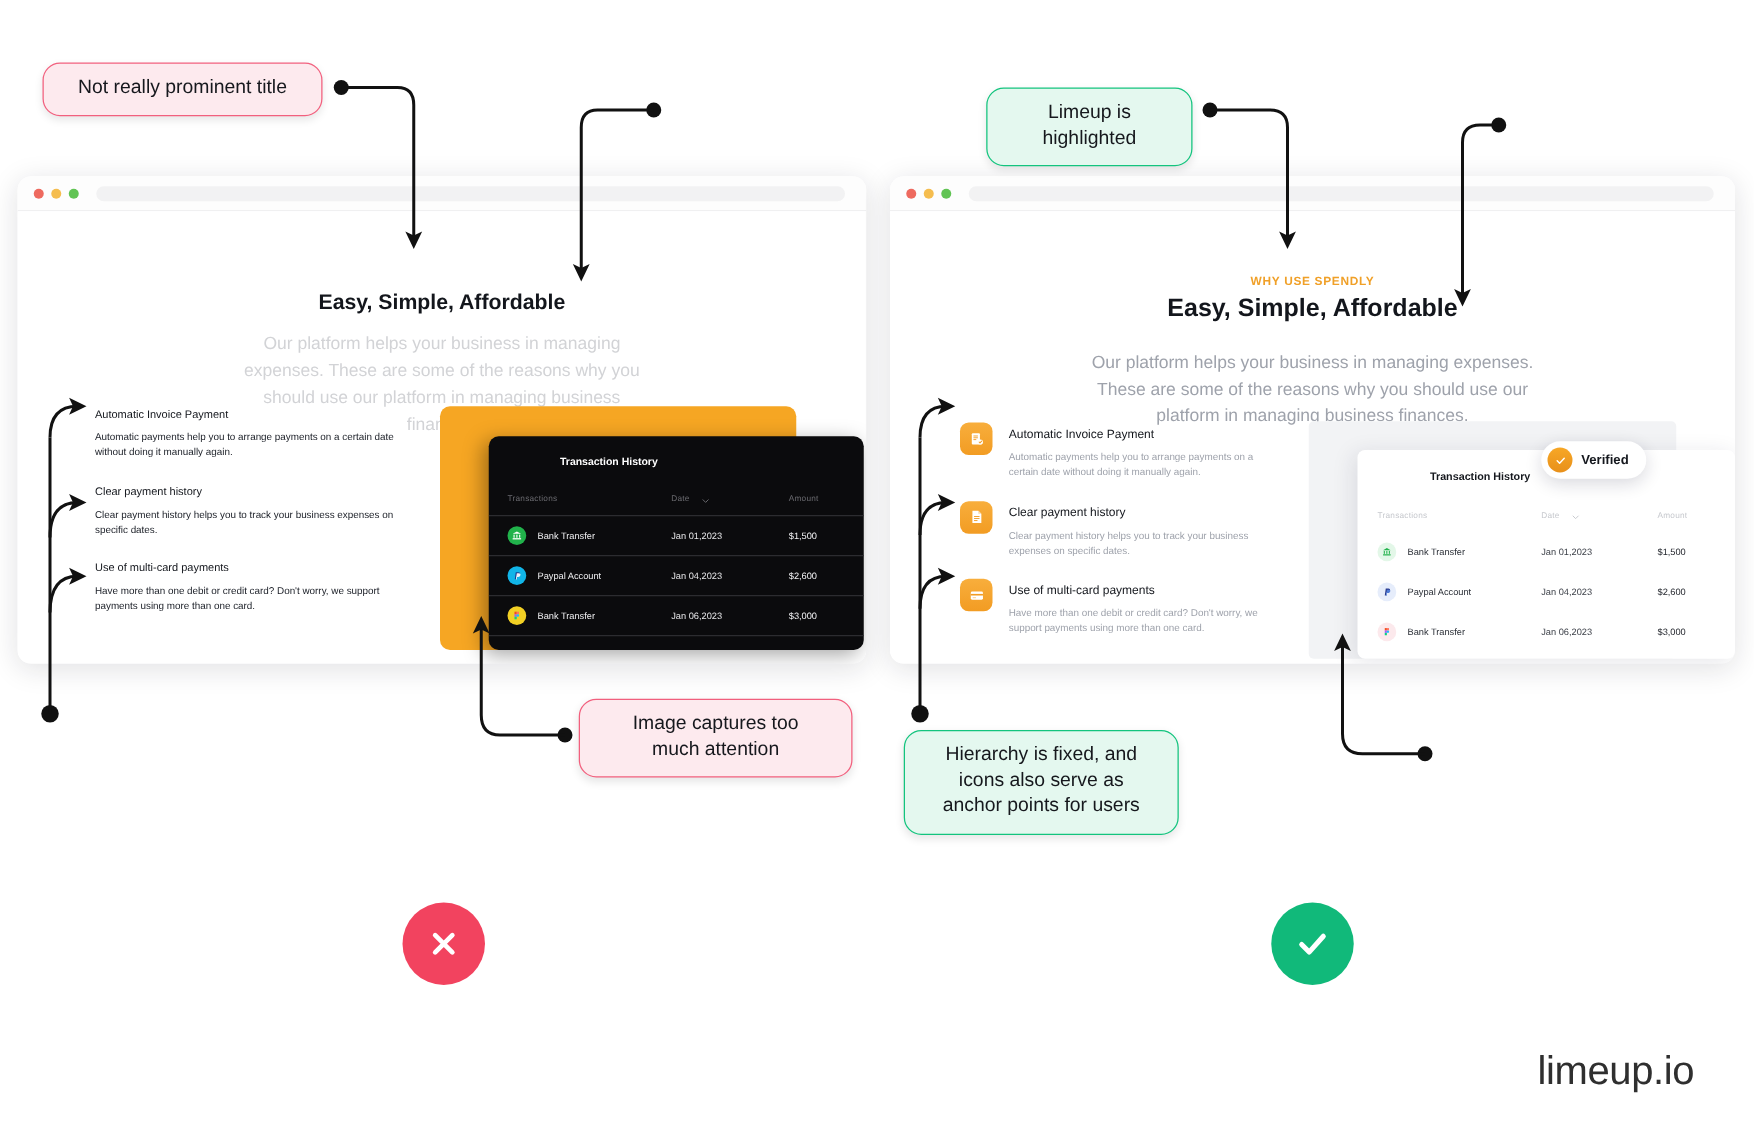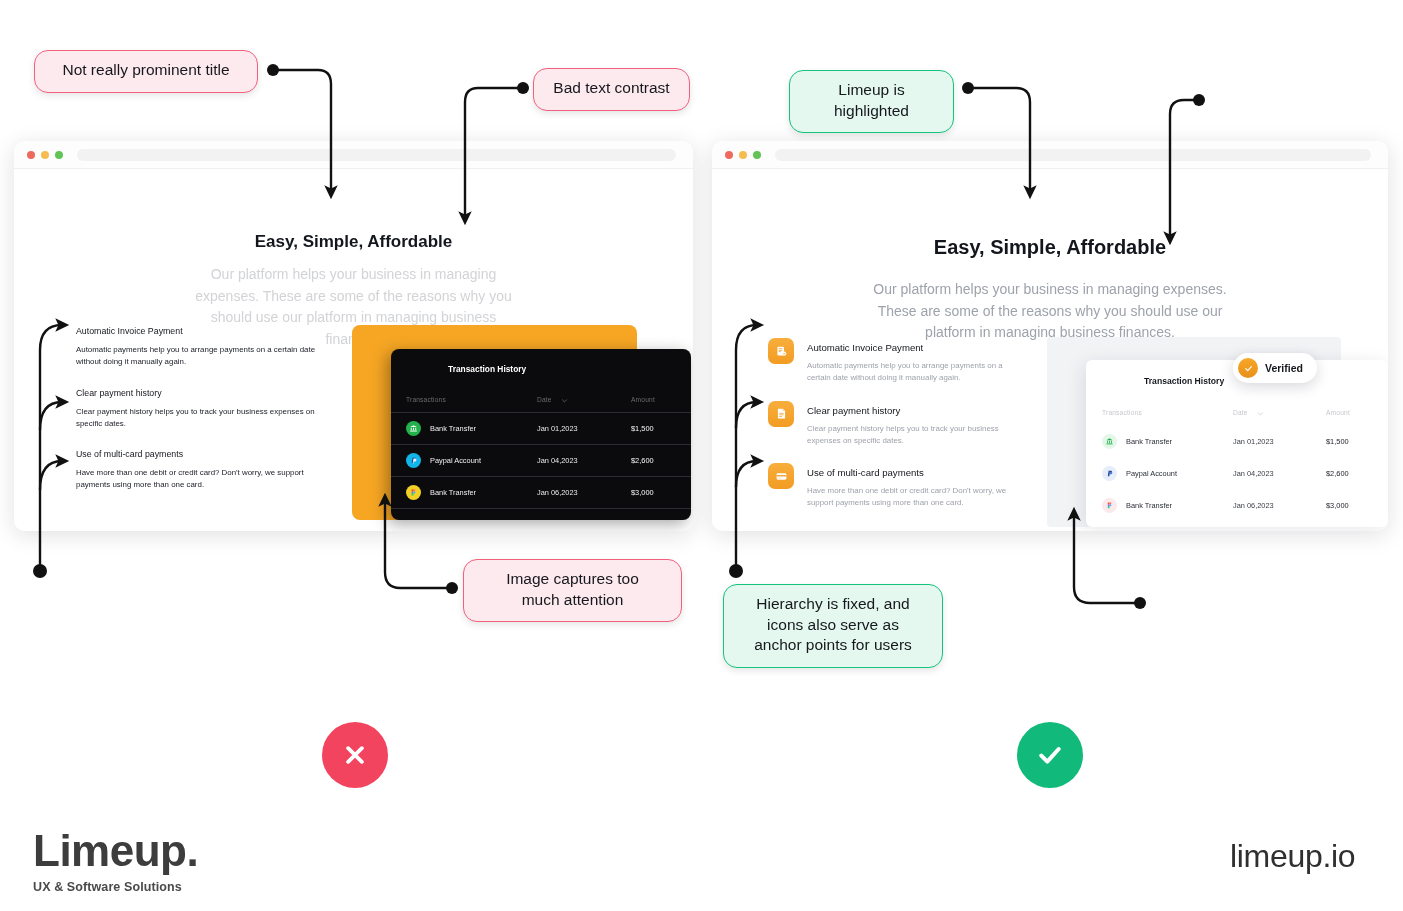--- a/index.html
+++ b/index.html
@@ -262,20 +262,21 @@
       <div class="dots">
         <span class="dot r"></span>
         <span class="dot y"></span>
         <span class="dot g"></span>
       </div>
       <div class="urlbar"></div>
     </div>
 
     <div class="br-body">
 
+      <div class="eyebrow" style="top:51px;">WHY USE SPENDLY</div>
 
       <div class="hero-title" style="top:67px; font-size:20px;">Easy, Simple, Affordable</div>
 
       <div class="hero-sub strong" style="top:110px; padding:0 160px;">Our platform helps your business in managing expenses. These are some of the reasons why you should use our platform in managing business finances.</div>
 
       <div class="features" style="left:56px; top:169px; width:260px;">
         <div class="feature" style="padding-left:39px; margin-bottom:17px;">
           <span class="feat-icon">
             <svg viewBox="0 0 16 16">
                 <rect x="3" y="2" width="8" height="11" rx="1" fill="#fff"></rect>
@@ -383,21 +384,20 @@
           </svg>
         </span>
         <span class="vlabel">Verified</span>
       </div>
 
     </div>
   </div>
 
   <div class="callout bad" style="left:34px; top:50px; width:224px;">Not really prominent title</div>
 
-  <div class="callout bad" style="left:533px; top:68px; width:157px;">Bad text contrast</div>
 
 
   <div class="callout bad" style="left:463px; top:559px; width:219px;">Image captures too
 much attention</div>
 
   <div class="callout good" style="left:789px; top:70px; width:165px;">Limeup is highlighted</div>
 
 
   <div class="callout good" style="left:723px; top:584px; width:220px;">Hierarchy is fixed, and
 icons also serve as
@@ -409,24 +409,20 @@
       <path d="M6.5 6.5 L17.5 17.5 M17.5 6.5 L6.5 17.5" stroke="#fff" stroke-width="3" stroke-linecap="round"></path>
     </svg>
   </div>
 
   <div class="verdict ok" style="left:1017px; top:722px;">
     <svg viewBox="0 0 24 24" style="width:32px;height:32px;">
       <path d="M5.5 12.4 L10 17 L18.5 7.5" stroke="#fff" stroke-width="3" fill="none" stroke-linecap="round" stroke-linejoin="round"></path>
     </svg>
   </div>
 
-  <div class="brand" style="left:33px; top:826px;">
-    <div class="brand-name">Limeup.</div>
-    <div class="brand-tag">UX &amp; Software Solutions</div>
-  </div>
 
   <div class="brand-url" style="left:1230px; top:838px;">limeup.io</div>
 
   <svg id="connectors" viewBox="0 0 1403 911" xmlns="http://www.w3.org/2000/svg">
     <defs>
       <marker id="arrowhead" markerWidth="7" markerHeight="7" refX="3.2" refY="3.4" orient="auto" markerUnits="strokeWidth">
         <path d="M0.4,0.6 L6.2,3.4 L0.4,6.2 L1.7,3.4 Z" fill="#111"></path>
       </marker>
     </defs>
 

